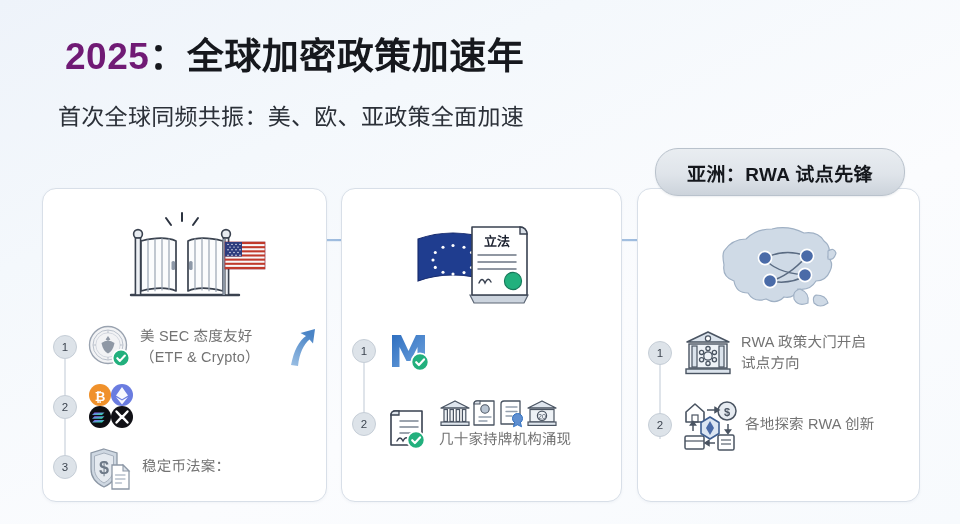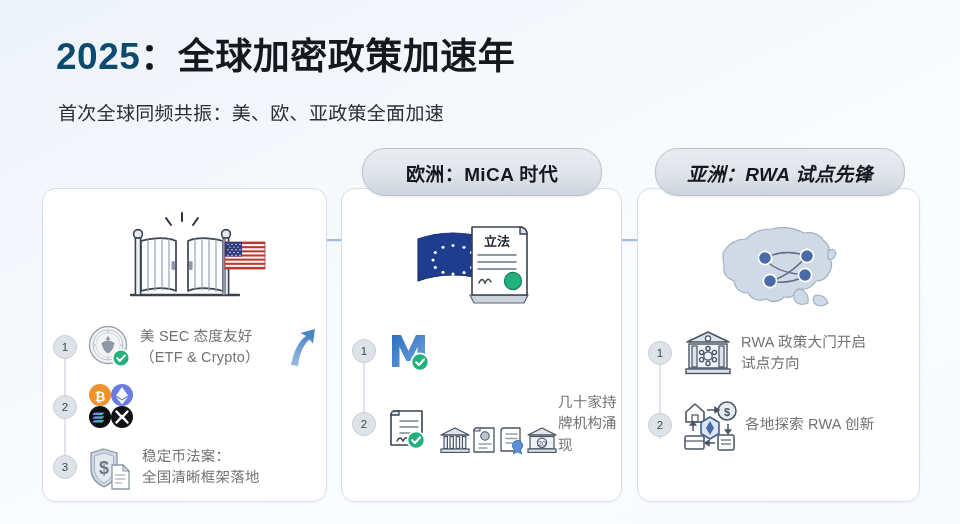--- a/index.html
+++ b/index.html
@@ -11,25 +11,25 @@
     position:relative;
   }
   .stage{position:absolute;inset:0;}
 
   
   .title{
     position:absolute;left:56px;top:38px;
     font-size:37px;font-weight:bold;letter-spacing:.5px;
     color:#16181d;white-space:nowrap;line-height:1;
   }
-  .title .yr{color:#0c4a6e;}
+  .title .yr{color:#701a75;margin-left:9px;}
   .title .colon{color:#16181d;font-weight:bold;}
   .subtitle{
     position:absolute;left:58px;top:98px;
-    font-size:19px;color:#2b3038;white-space:nowrap;letter-spacing:.3px;
+    font-size:23px;color:#2b3038;white-space:nowrap;letter-spacing:.3px;
   }
 
   
   .card{
     position:absolute;top:188px;height:312px;
     background:#ffffff;
     border:1px solid #d8dfe8;
     border-radius:14px;
     box-shadow:0 1px 3px rgba(60,80,110,.05);
   }
@@ -43,21 +43,21 @@
     border:1px solid #b9c2cc;
     background:linear-gradient(180deg,#e9edf1 0%,#dfe4ea 55%,#ccd3db 100%);
     display:flex;align-items:center;justify-content:center;
     box-shadow:0 1px 2px rgba(60,80,110,.10);
   }
   .pill span{
     font-size:19px;font-weight:bold;color:#14171c;white-space:nowrap;letter-spacing:.4px;
   }
   #pill-0{left:66px;width:236px;}
   #pill-1{left:362px;width:238px;}
-  #pill-2{left:655px;width:248px;font-style:italic;}
+  #pill-2{left:655px;width:248px;}
 
   
   .connector{position:absolute;top:232px;height:16px;pointer-events:none;}
   #conn-0{left:152px;width:280px;}
   #conn-1{left:452px;width:278px;}
 
   
   .hero{position:absolute;top:0;left:0;width:100%;height:118px;}
   .hero-inner{position:absolute;left:50%;transform:translateX(-50%);top:28px;}
 
@@ -74,21 +74,21 @@
   }
   .spine{
     position:absolute;width:2px;background:#dfe4ea;left:50%;margin-left:-1px;z-index:1;
   }
   .icon-col{flex:0 0 auto;display:flex;align-items:center;justify-content:center;}
   .txt{
     flex:1 1 auto;font-size:14.5px;color:#737373;line-height:1.45;letter-spacing:.2px;
     padding-left:7px;
   }
   .txt .l2{display:block;}
-  .stack{display:flex;flex-direction:row;align-items:flex-end;}
+  .stack{display:flex;flex-direction:column;align-items:flex-start;}
   .stack-icons{display:flex;align-items:center;gap:1px;margin-bottom:1px;}
   svg{display:block;overflow:visible;}
 </style>
 </head>
 <body>
 
 <div class="stage">
 
   <div class="title">
     <span class="yr">2025</span><span class="colon">：</span><span>全球加密政策加速年</span>
@@ -285,21 +285,20 @@
             <path d="M36 22 v6 h6 Z" fill="#dde3ea" stroke="#8d98a6" stroke-width="1.1"></path>
             <g stroke="#b6c0cc" stroke-width="1.3" stroke-linecap="round">
               <line x1="28.5" y1="32" x2="38" y2="32"></line>
               <line x1="28.5" y1="36" x2="38" y2="36"></line>
               <line x1="28.5" y1="40" x2="34.5" y2="40"></line>
             </g>
           </svg>
         </div>
         <div class="txt">
           <span>稳定币法案：</span>
-          <span class="l2">全国清晰框架落地</span>
         </div>
       </div>
     </div>
   </div>
 
   <div class="card" id="card-1">
 
     <div class="hero">
       <div class="hero-inner">
         <svg width="136" height="92" viewBox="0 0 136 92">
@@ -519,20 +518,17 @@
             </g>
           </svg>
         </div>
         <div class="txt">
           <span>各地探索 RWA 创新</span>
         </div>
       </div>
     </div>
   </div>
 
-  <div class="pill" id="pill-1">
-    <span>欧洲：MiCA 时代</span>
-  </div>
   <div class="pill" id="pill-2">
     <span>亚洲：RWA 试点先锋</span>
   </div>
 
 </div>
 
 </body></html>

